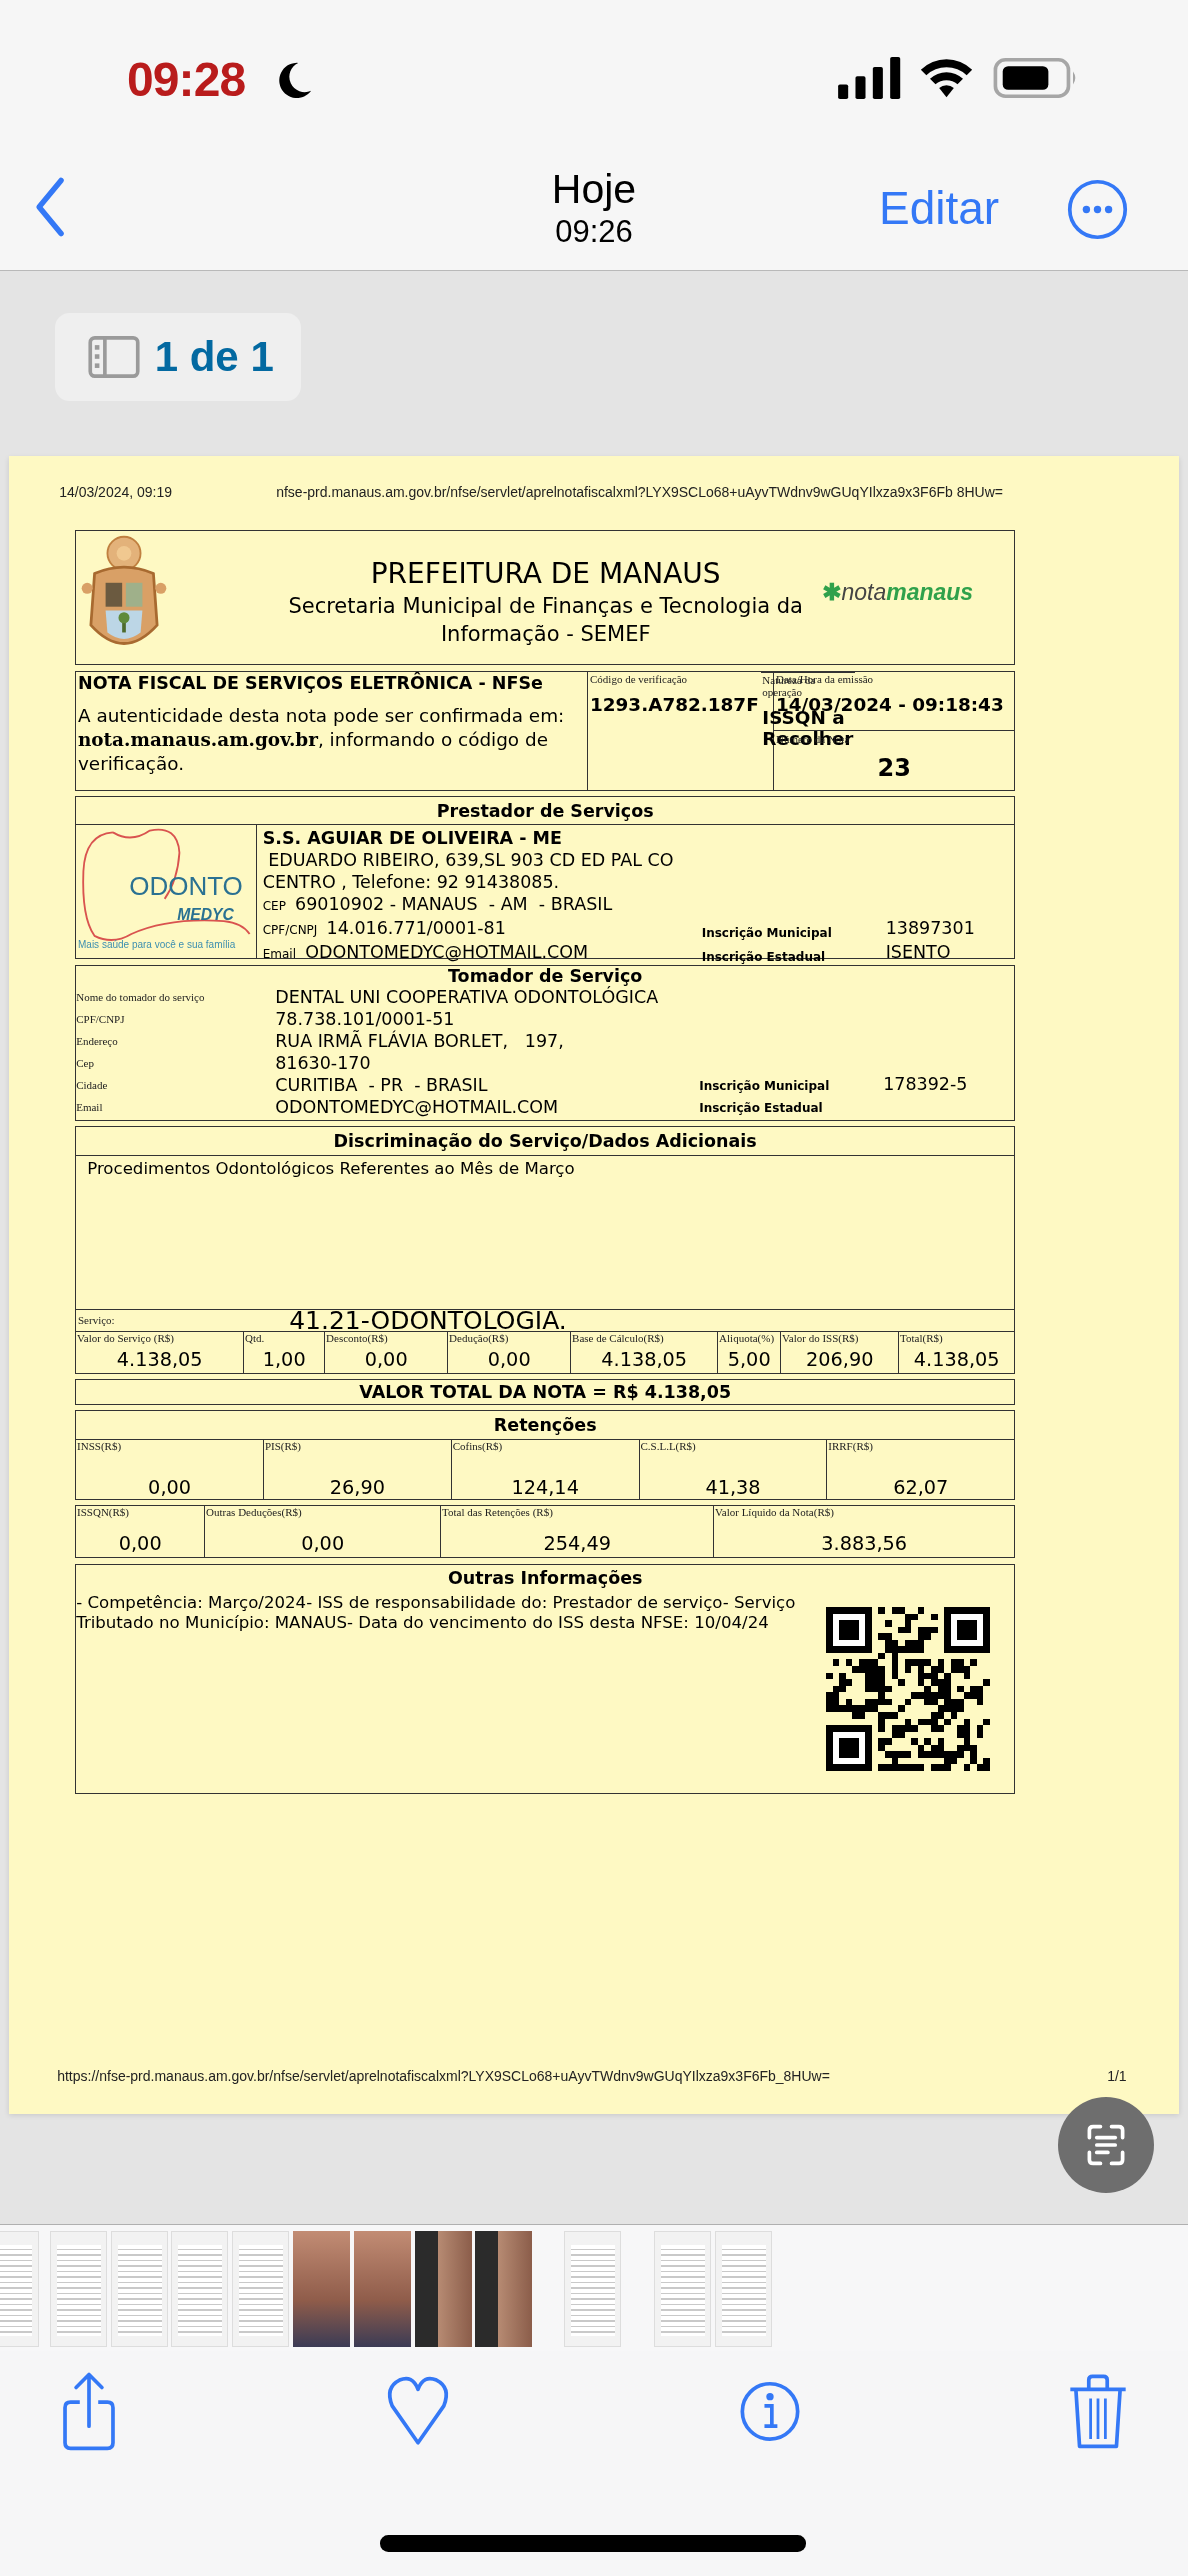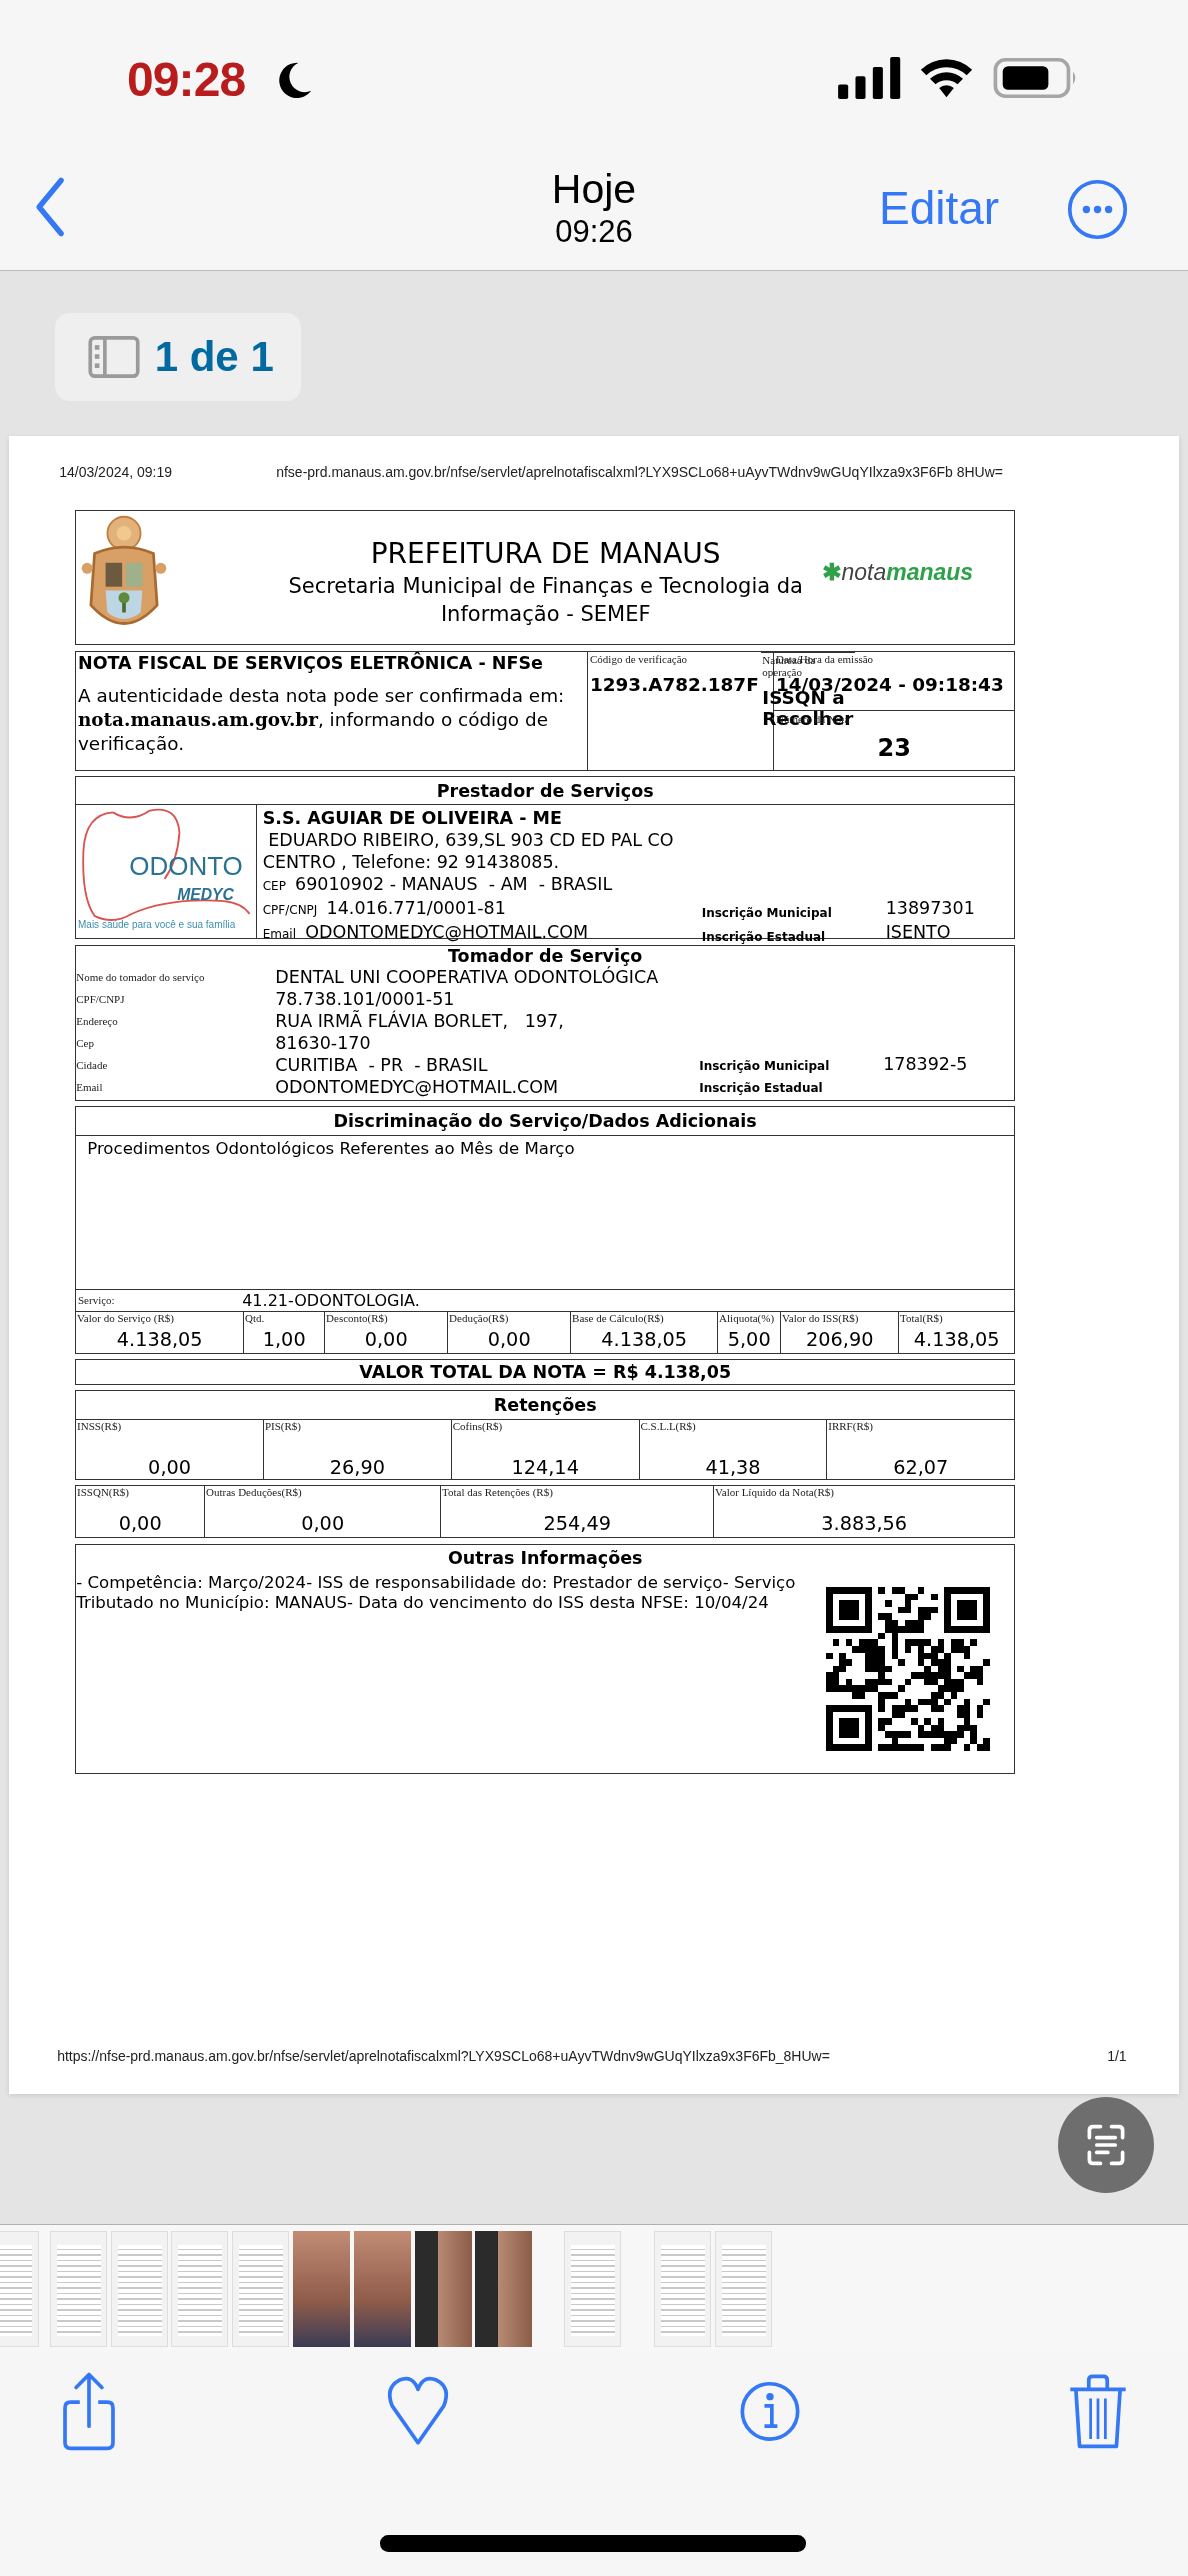--- a/index.html
+++ b/index.html
@@ -17,21 +17,21 @@
   .nav-title { position: absolute; left: 502px; top: 166px; width: 184px; text-align: center; font-size: 41px; color: #000; }
   .nav-sub { position: absolute; left: 502px; top: 214px; width: 184px; text-align: center; font-size: 31px; color: #000; }
   .nav-edit { position: absolute; left: 879px; top: 181px; font-size: 46px; color: #3478f6; cursor: pointer; }
   .nav-more { position: absolute; left: 1067px; top: 179px; width: 61px; height: 61px; cursor: pointer; }
 
   .page-badge { position: absolute; left: 55px; top: 313px; width: 246px; height: 88px; background: #efefef; border-radius: 14.7px; display: flex; align-items: center; padding-left: 33px; gap: 14.7px; }
   .page-badge .pb-icon { width: 52px; height: 42px; }
   .page-badge .pb-text { font-size: 42px; color: #0369a1; font-weight: bold; }
 
   
-  .pdf { position: absolute; left: 9.2px; top: 436px; width: 1170px; height: 1658px; background: #ffffff; box-shadow: 0 1.8px 5.5px rgba(0,0,0,0.12); }
+  .pdf { position: absolute; left: 9.2px; top: 456px; width: 1170px; height: 1658px; background: #fef9c3; box-shadow: 0 1.8px 5.5px rgba(0,0,0,0.12); }
   .pdf-header-date { position: absolute; left: 50px; top: 28px; font-size: 14px; color: #222; }
   .pdf-header-url { position: absolute; left: 267px; top: 28px; font-size: 14px; color: #222; white-space: nowrap; }
   .pdf-footer-url { position: absolute; left: 48px; top: 1612px; font-size: 14px; color: #222; white-space: nowrap; }
   .pdf-footer-page { position: absolute; left: 1098px; top: 1612px; font-size: 14px; color: #222; }
 
   .doc { position: absolute; left: 66px; top: 74px; width: 940px; font-family: "DejaVu Sans", sans-serif; color: #000; }
   .box { border: 1.8px solid #333; margin-bottom: 5.5px; position: relative; }
   .cap { font-family: "Liberation Serif", serif; font-size: 11px; color: #222; }
 
   
@@ -74,21 +74,21 @@
   .tom-row { display: flex; height: 22px; align-items: center; position: relative; }
   .tom-row .lbl { width: 199px; font-family: "Liberation Serif", serif; font-size: 11px; color: #222; }
   .tom-row .val { font-size: 17.5px; }
   .tom-row .ins-lbl { left: 623px; }
   .tom-row .ins-val { left: 807px; }
 
   
   .disc-body { height: 153px; padding: 3.7px 11px; font-size: 16.6px; }
   .svc-line { display: flex; align-items: center; height: 22px; border-top: 1.8px solid #333; }
   .svc-line .cap { width: 166px; padding-left: 1.8px; }
-  .svc-line .val { font-size: 16px; }
+  .svc-line .val { font-size: 25px; margin-left: 47px; }
   .svc-table { display: flex; border-top: 1.8px solid #333; height: 42px; }
   .svc-table .c { border-right: 1.8px solid #333; position: relative; }
   .svc-table .c:last-child { border-right: none; }
   .svc-table .c .cap { position: absolute; left: 0.9px; top: 0; }
   .svc-table .c .v { position: absolute; left: 0; right: 0; bottom: 1.8px; text-align: center; font-size: 19.3px; }
 
   .total { text-align: center; font-weight: bold; font-size: 17.5px; padding: 1.8px 0; }
 
   
   .ret-row { display: flex; height: 59px; }

